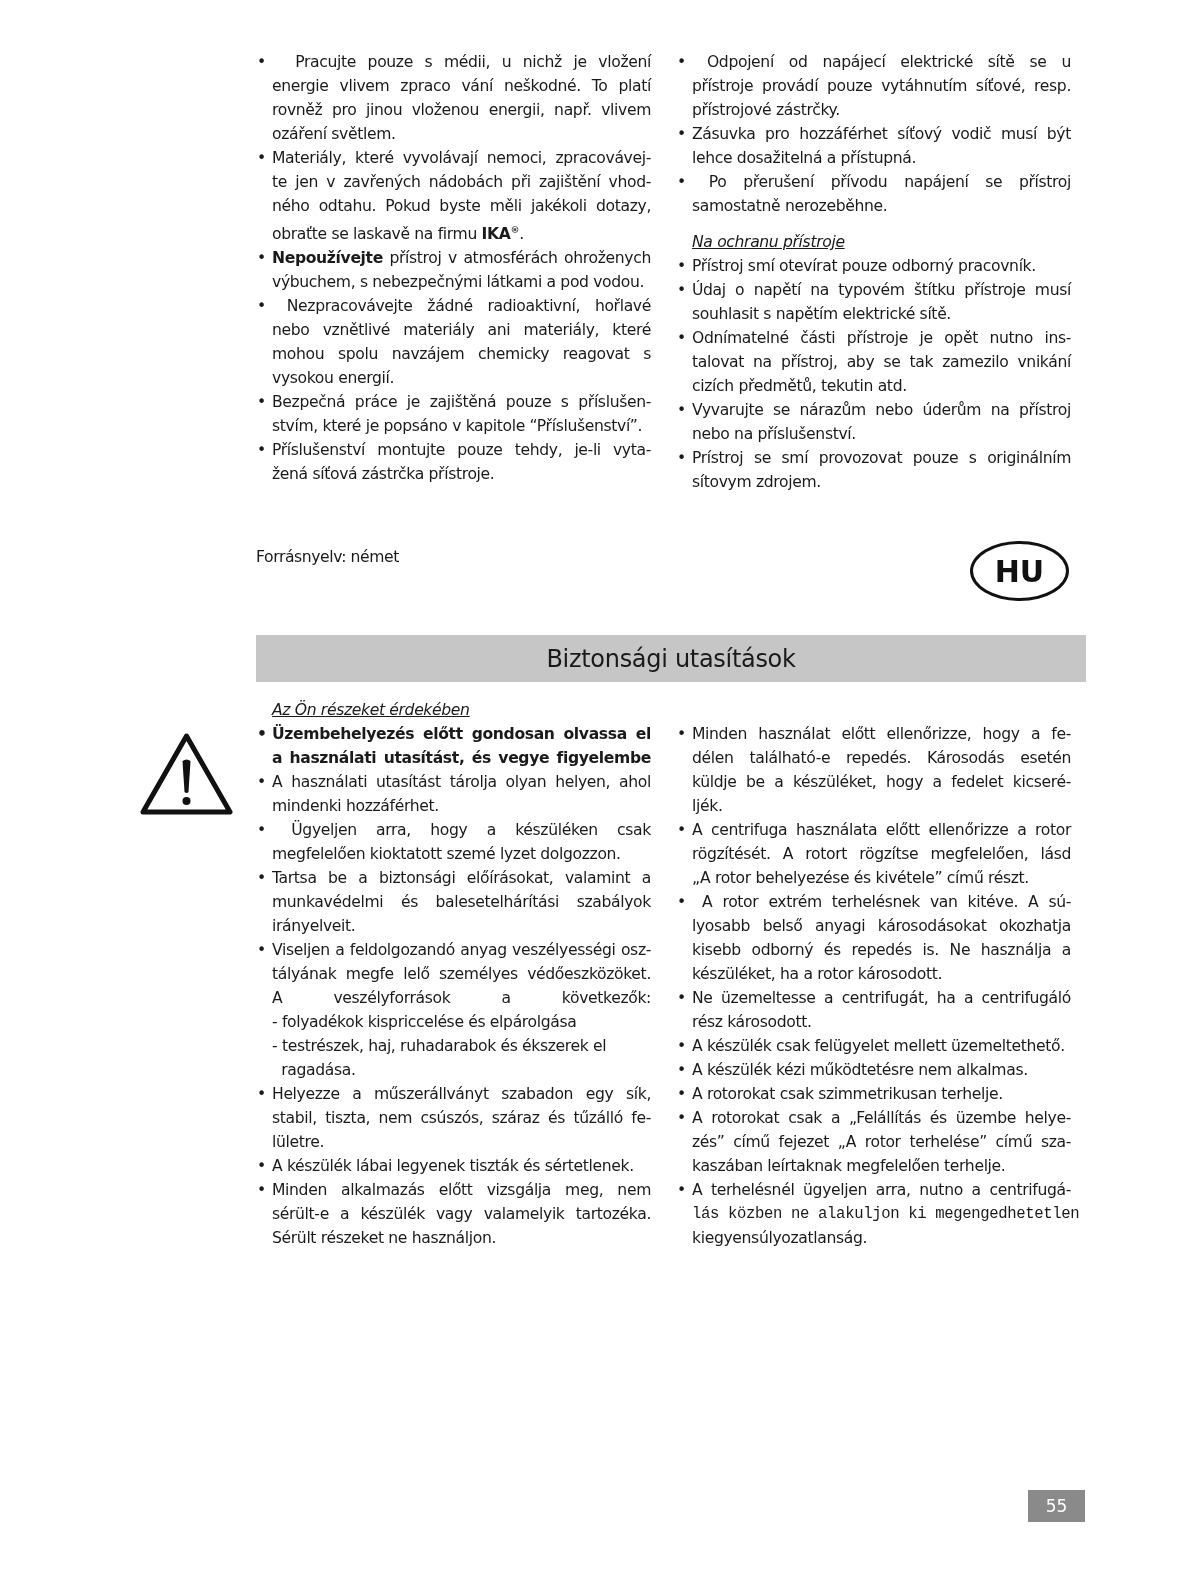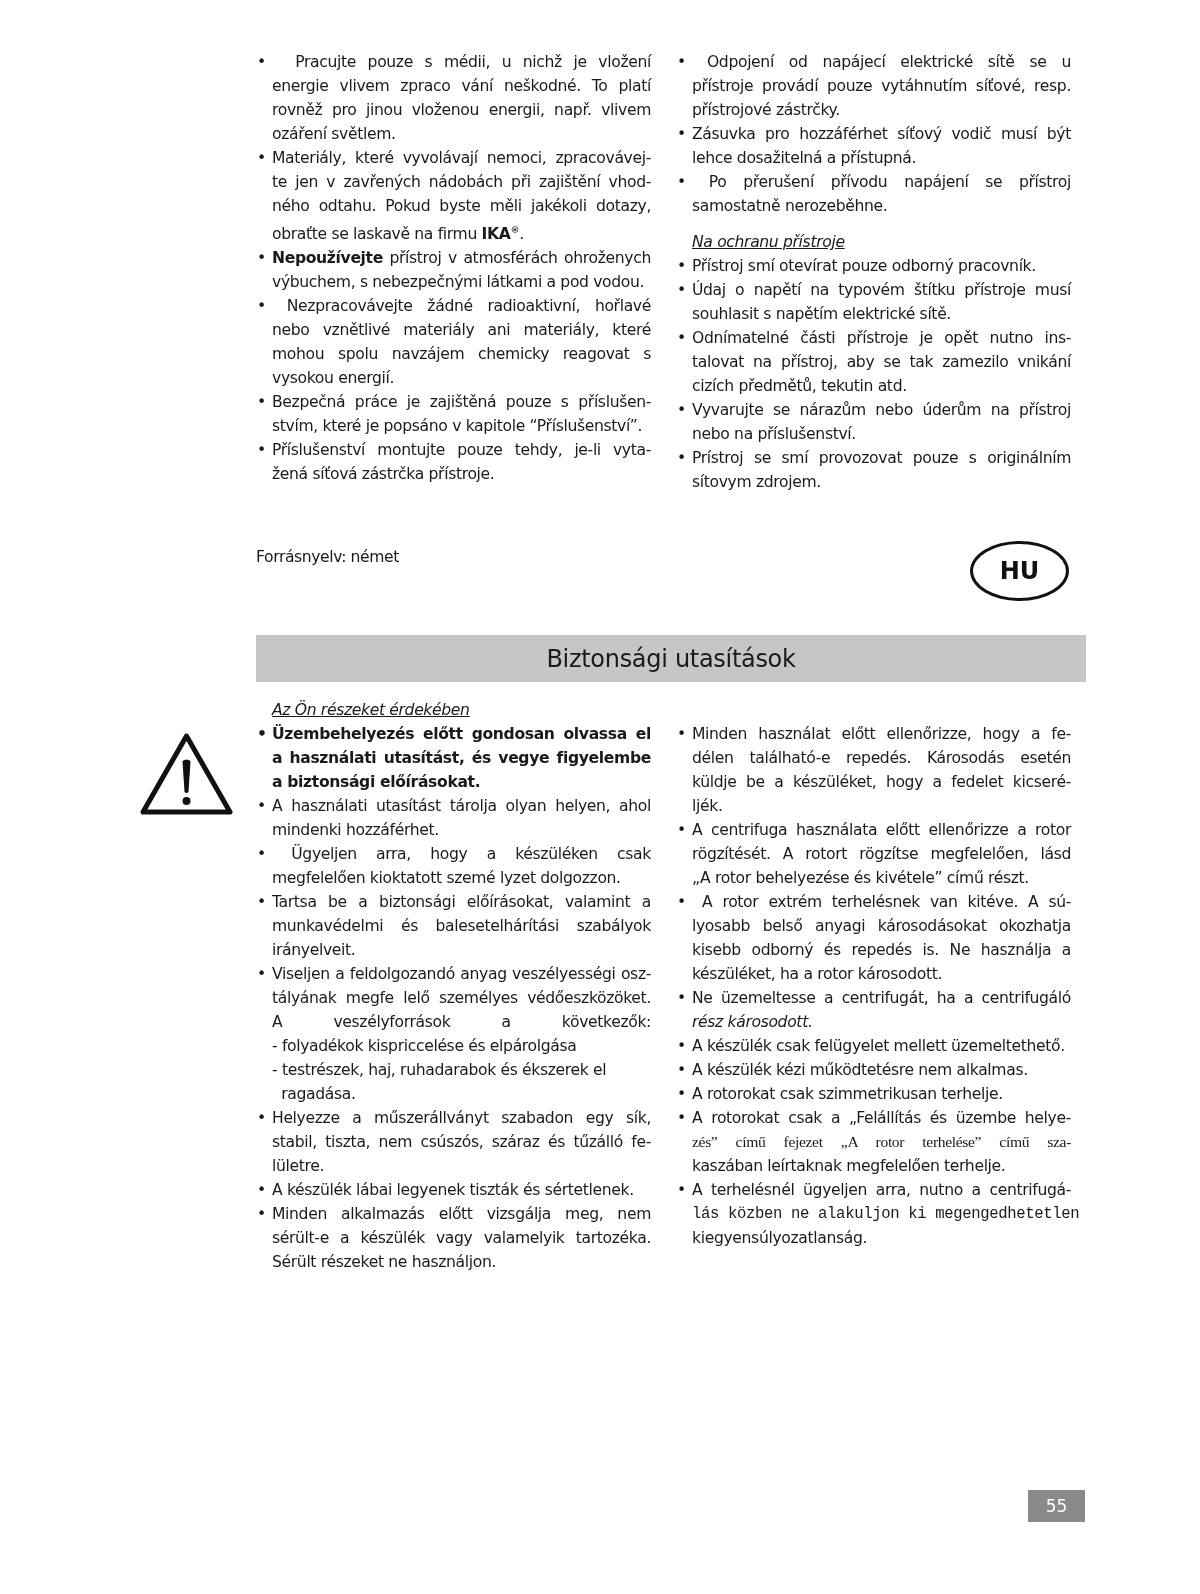--- a/index.html
+++ b/index.html
@@ -41,21 +41,21 @@
   #source-lang {
     position: absolute; left: 256px; top: 548px;
     font-size: 15.6px; letter-spacing: -0.4px; color: #1a1a1a;
   }
   #lang-badge {
     position: absolute; left: 970px; top: 541px;
     width: 99px; height: 60px;
     border: 3px solid #111;
     border-radius: 50%;
     display: flex; align-items: center; justify-content: center;
-    font-weight: bold; font-size: 24px; letter-spacing: 0px; color: #111;
+    font-weight: bold; font-size: 30px; letter-spacing: 0px; color: #111;
   }
   #section-bar {
     position: absolute; left: 256px; top: 635px;
     width: 830px; height: 47px;
     background: #c6c6c6;
     display: flex; align-items: center; justify-content: center;
     font-size: 24px; color: #1a1a1a; letter-spacing: -0.3px;
   }
   #warning-icon { position: absolute; left: 139px; top: 730px; width: 95px; height: 86px; }
   #page-number {
@@ -165,21 +165,20 @@
   <path d="M43.5,31 Q47.5,28 51.5,31 L49.5,62 Q47.5,64 45.5,62 Z" fill="#111"></path>
   <circle cx="47.5" cy="71" r="4" fill="#111"></circle>
 </svg>
 
 <div class="col" id="hu-left" style="left:256px; top:698px;">
     <div class="subhead">Az Ön részeket érdekében</div>
     <div class="item b">
       <span class="bullet">•</span>
       <span class="line" style="white-space: pre;">Üzembehelyezés előtt gondosan olvassa el</span>
       <span class="line" style="white-space: pre;">a használati utasítást, és vegye figyelembe</span>
-      <span class="line last" style="white-space: pre;">a biztonsági előírásokat.</span>
     </div>
     <div class="item">
       <span class="bullet">•</span>
       <span class="line" style="white-space: pre;">A használati utasítást tárolja olyan helyen, ahol</span>
       <span class="line last" style="white-space: pre;">mindenki hozzáférhet.</span>
     </div>
     <div class="item">
       <span class="bullet">•</span>
       <span class="line" style="white-space: pre;"> Ügyeljen arra, hogy a készüléken csak</span>
       <span class="line last" style="white-space: pre;">megfelelően kioktatott szemé lyzet dolgozzon.</span>
@@ -233,38 +232,38 @@
     <div class="item">
       <span class="bullet">•</span>
       <span class="line" style="white-space: pre;"> A rotor extrém terhelésnek van kitéve. A sú-</span>
       <span class="line" style="white-space: pre;">lyosabb belső anyagi károsodásokat okozhatja</span>
       <span class="line" style="white-space: pre;">kisebb odborný és repedés is. Ne használja a</span>
       <span class="line last" style="white-space: pre;">készüléket, ha a rotor károsodott.</span>
     </div>
     <div class="item">
       <span class="bullet">•</span>
       <span class="line" style="white-space: pre;">Ne üzemeltesse a centrifugát, ha a centrifugáló</span>
-      <span class="line last" style="white-space: pre; font-style: italic;">rész károsodott.</span>
+      <span class="line last" style="white-space: pre;">rész károsodott.</span>
     </div>
     <div class="item">
       <span class="bullet">•</span>
       <span class="line last" style="white-space: pre;">A készülék csak felügyelet mellett üzemeltethető.</span>
     </div>
     <div class="item">
       <span class="bullet">•</span>
       <span class="line last" style="white-space: pre;">A készülék kézi működtetésre nem alkalmas.</span>
     </div>
     <div class="item">
       <span class="bullet">•</span>
       <span class="line last" style="white-space: pre;">A rotorokat csak szimmetrikusan terhelje.</span>
     </div>
     <div class="item">
       <span class="bullet">•</span>
       <span class="line" style="white-space: pre;">A rotorokat csak a „Felállítás és üzembe helye-</span>
-      <span class="line" style="white-space: pre; font-family: Liberation Serif, serif;">zés” című fejezet „A rotor terhelése” című sza-</span>
+      <span class="line" style="white-space: pre;">zés” című fejezet „A rotor terhelése” című sza-</span>
       <span class="line last" style="white-space: pre;">kaszában leírtaknak megfelelően terhelje.</span>
     </div>
     <div class="item">
       <span class="bullet">•</span>
       <span class="line" style="white-space: pre;">A terhelésnél ügyeljen arra, nutno a centrifugá-</span>
       <span class="line" style="white-space: pre; font-family: Liberation Mono, monospace;">lás közben ne alakuljon ki megengedhetetlen</span>
       <span class="line last" style="white-space: pre;">kiegyensúlyozatlanság.</span>
     </div>
   </div>
 

